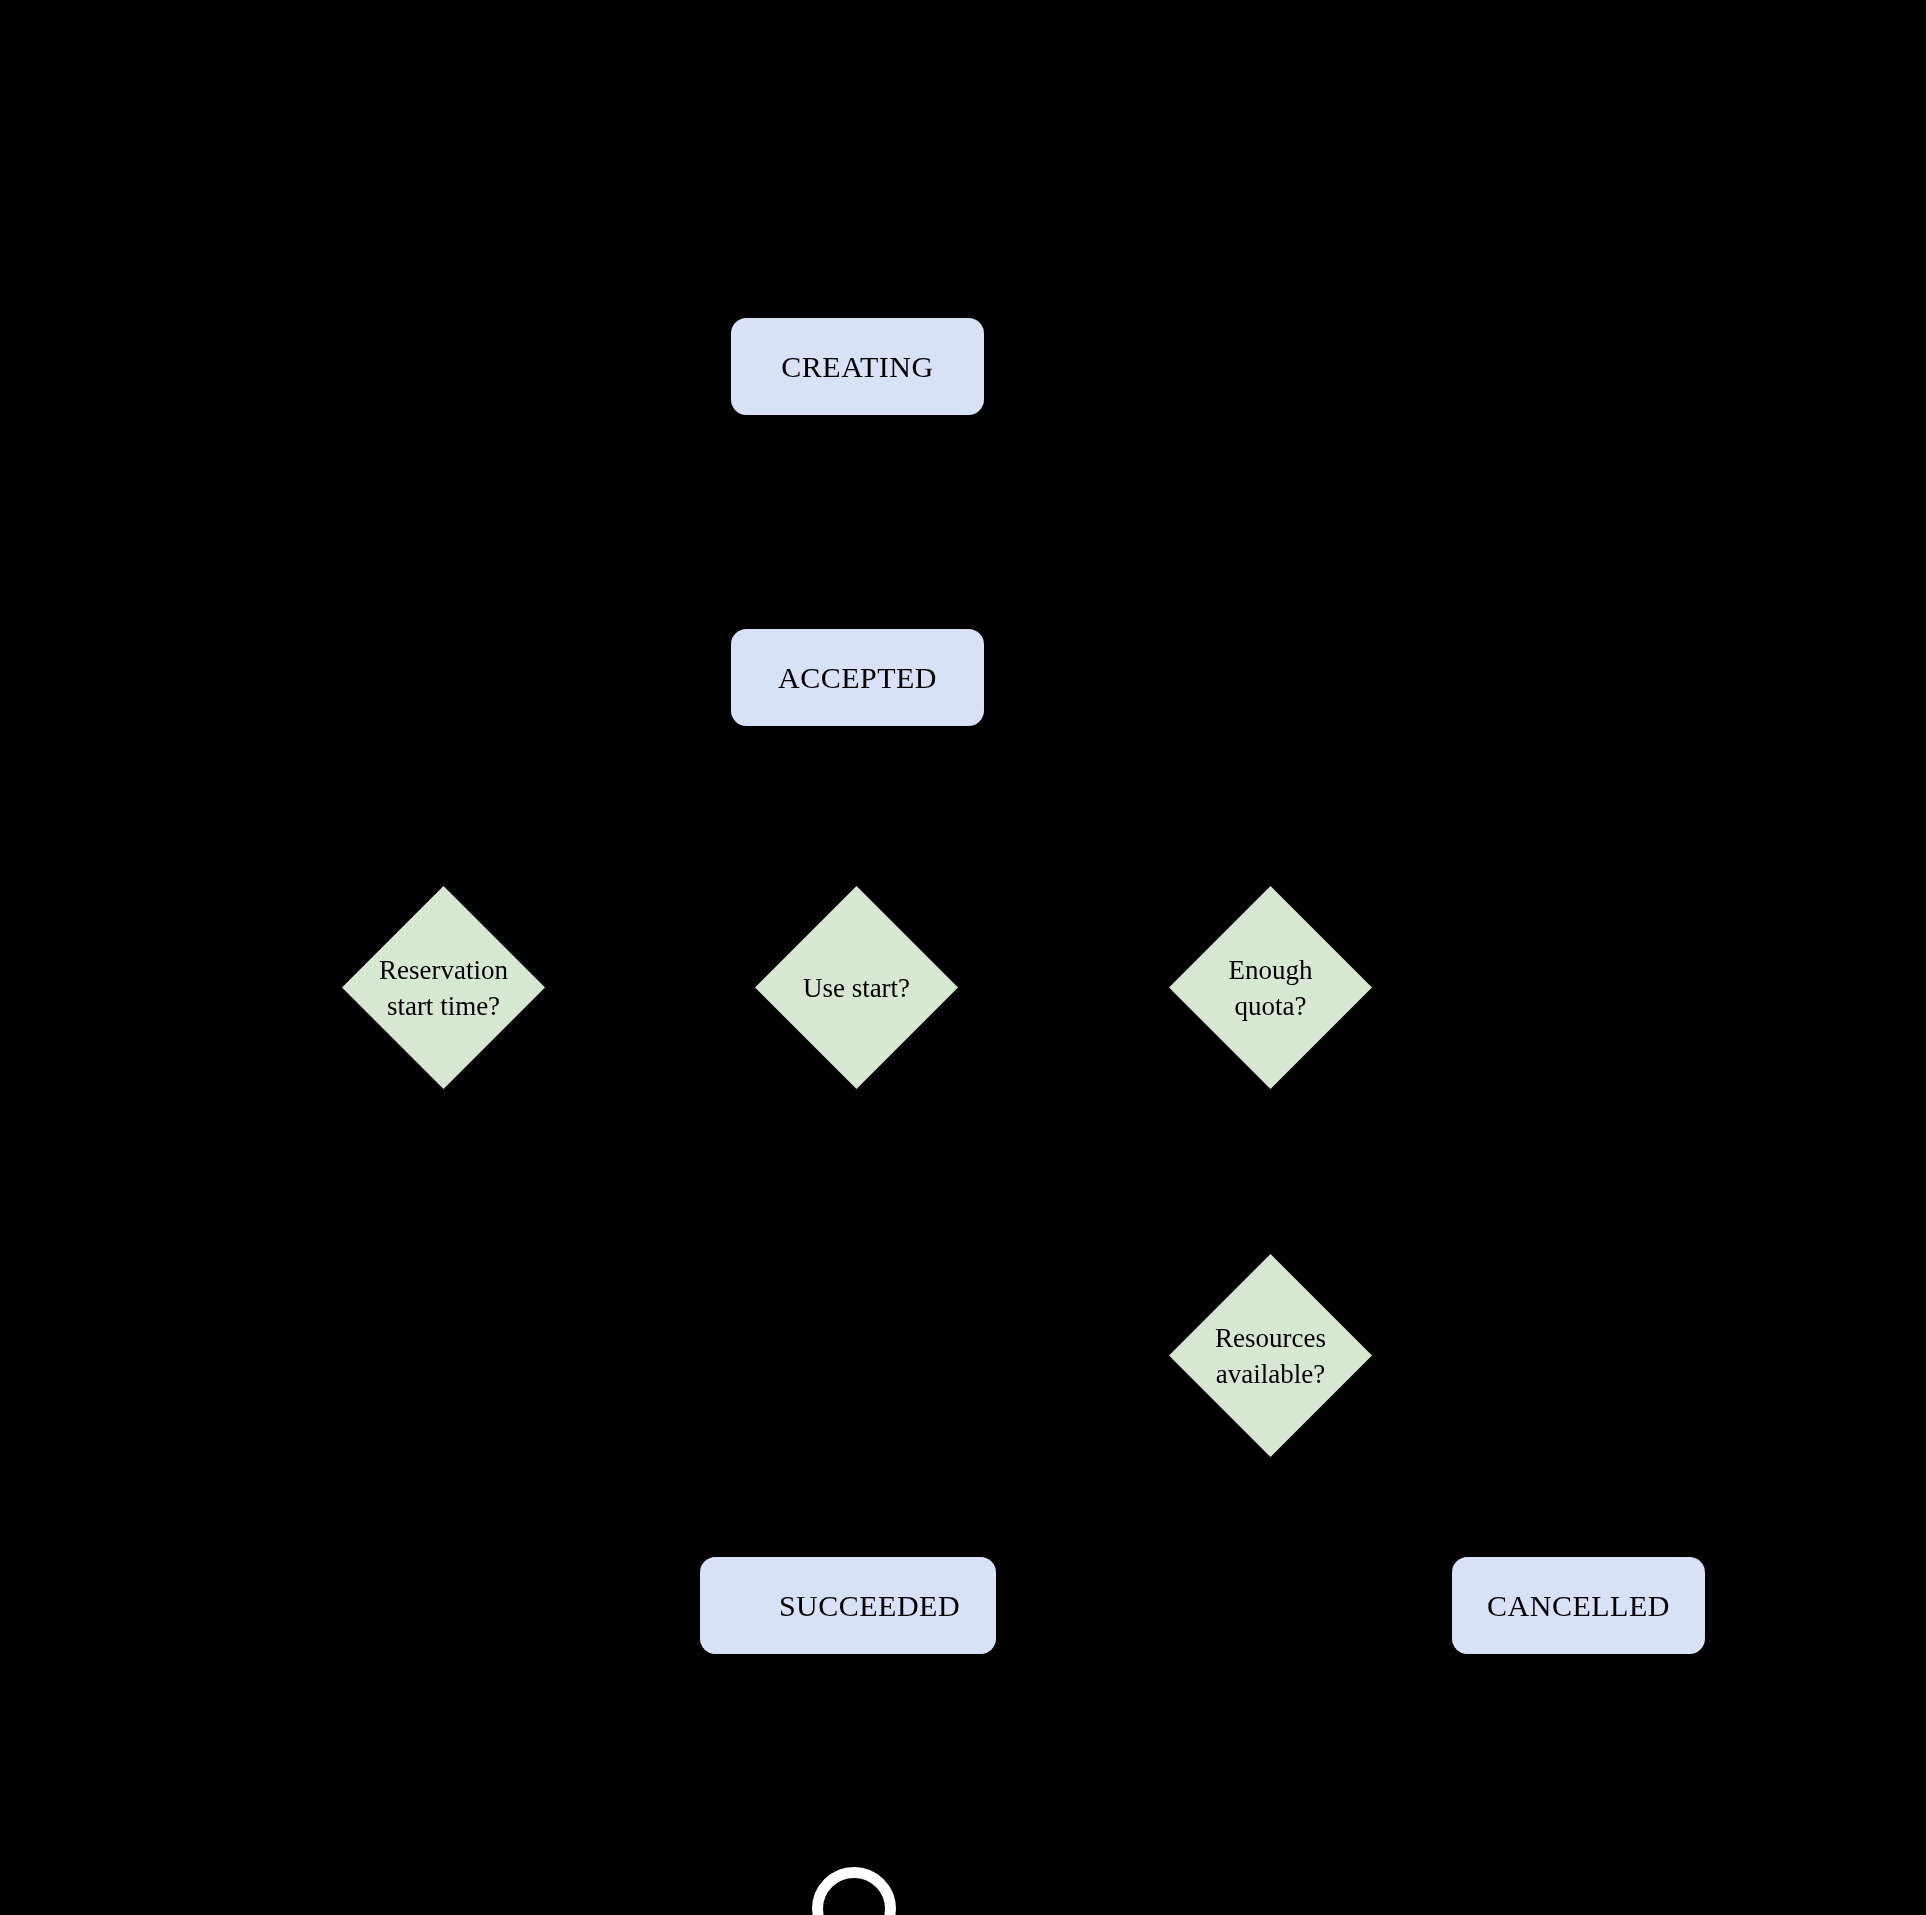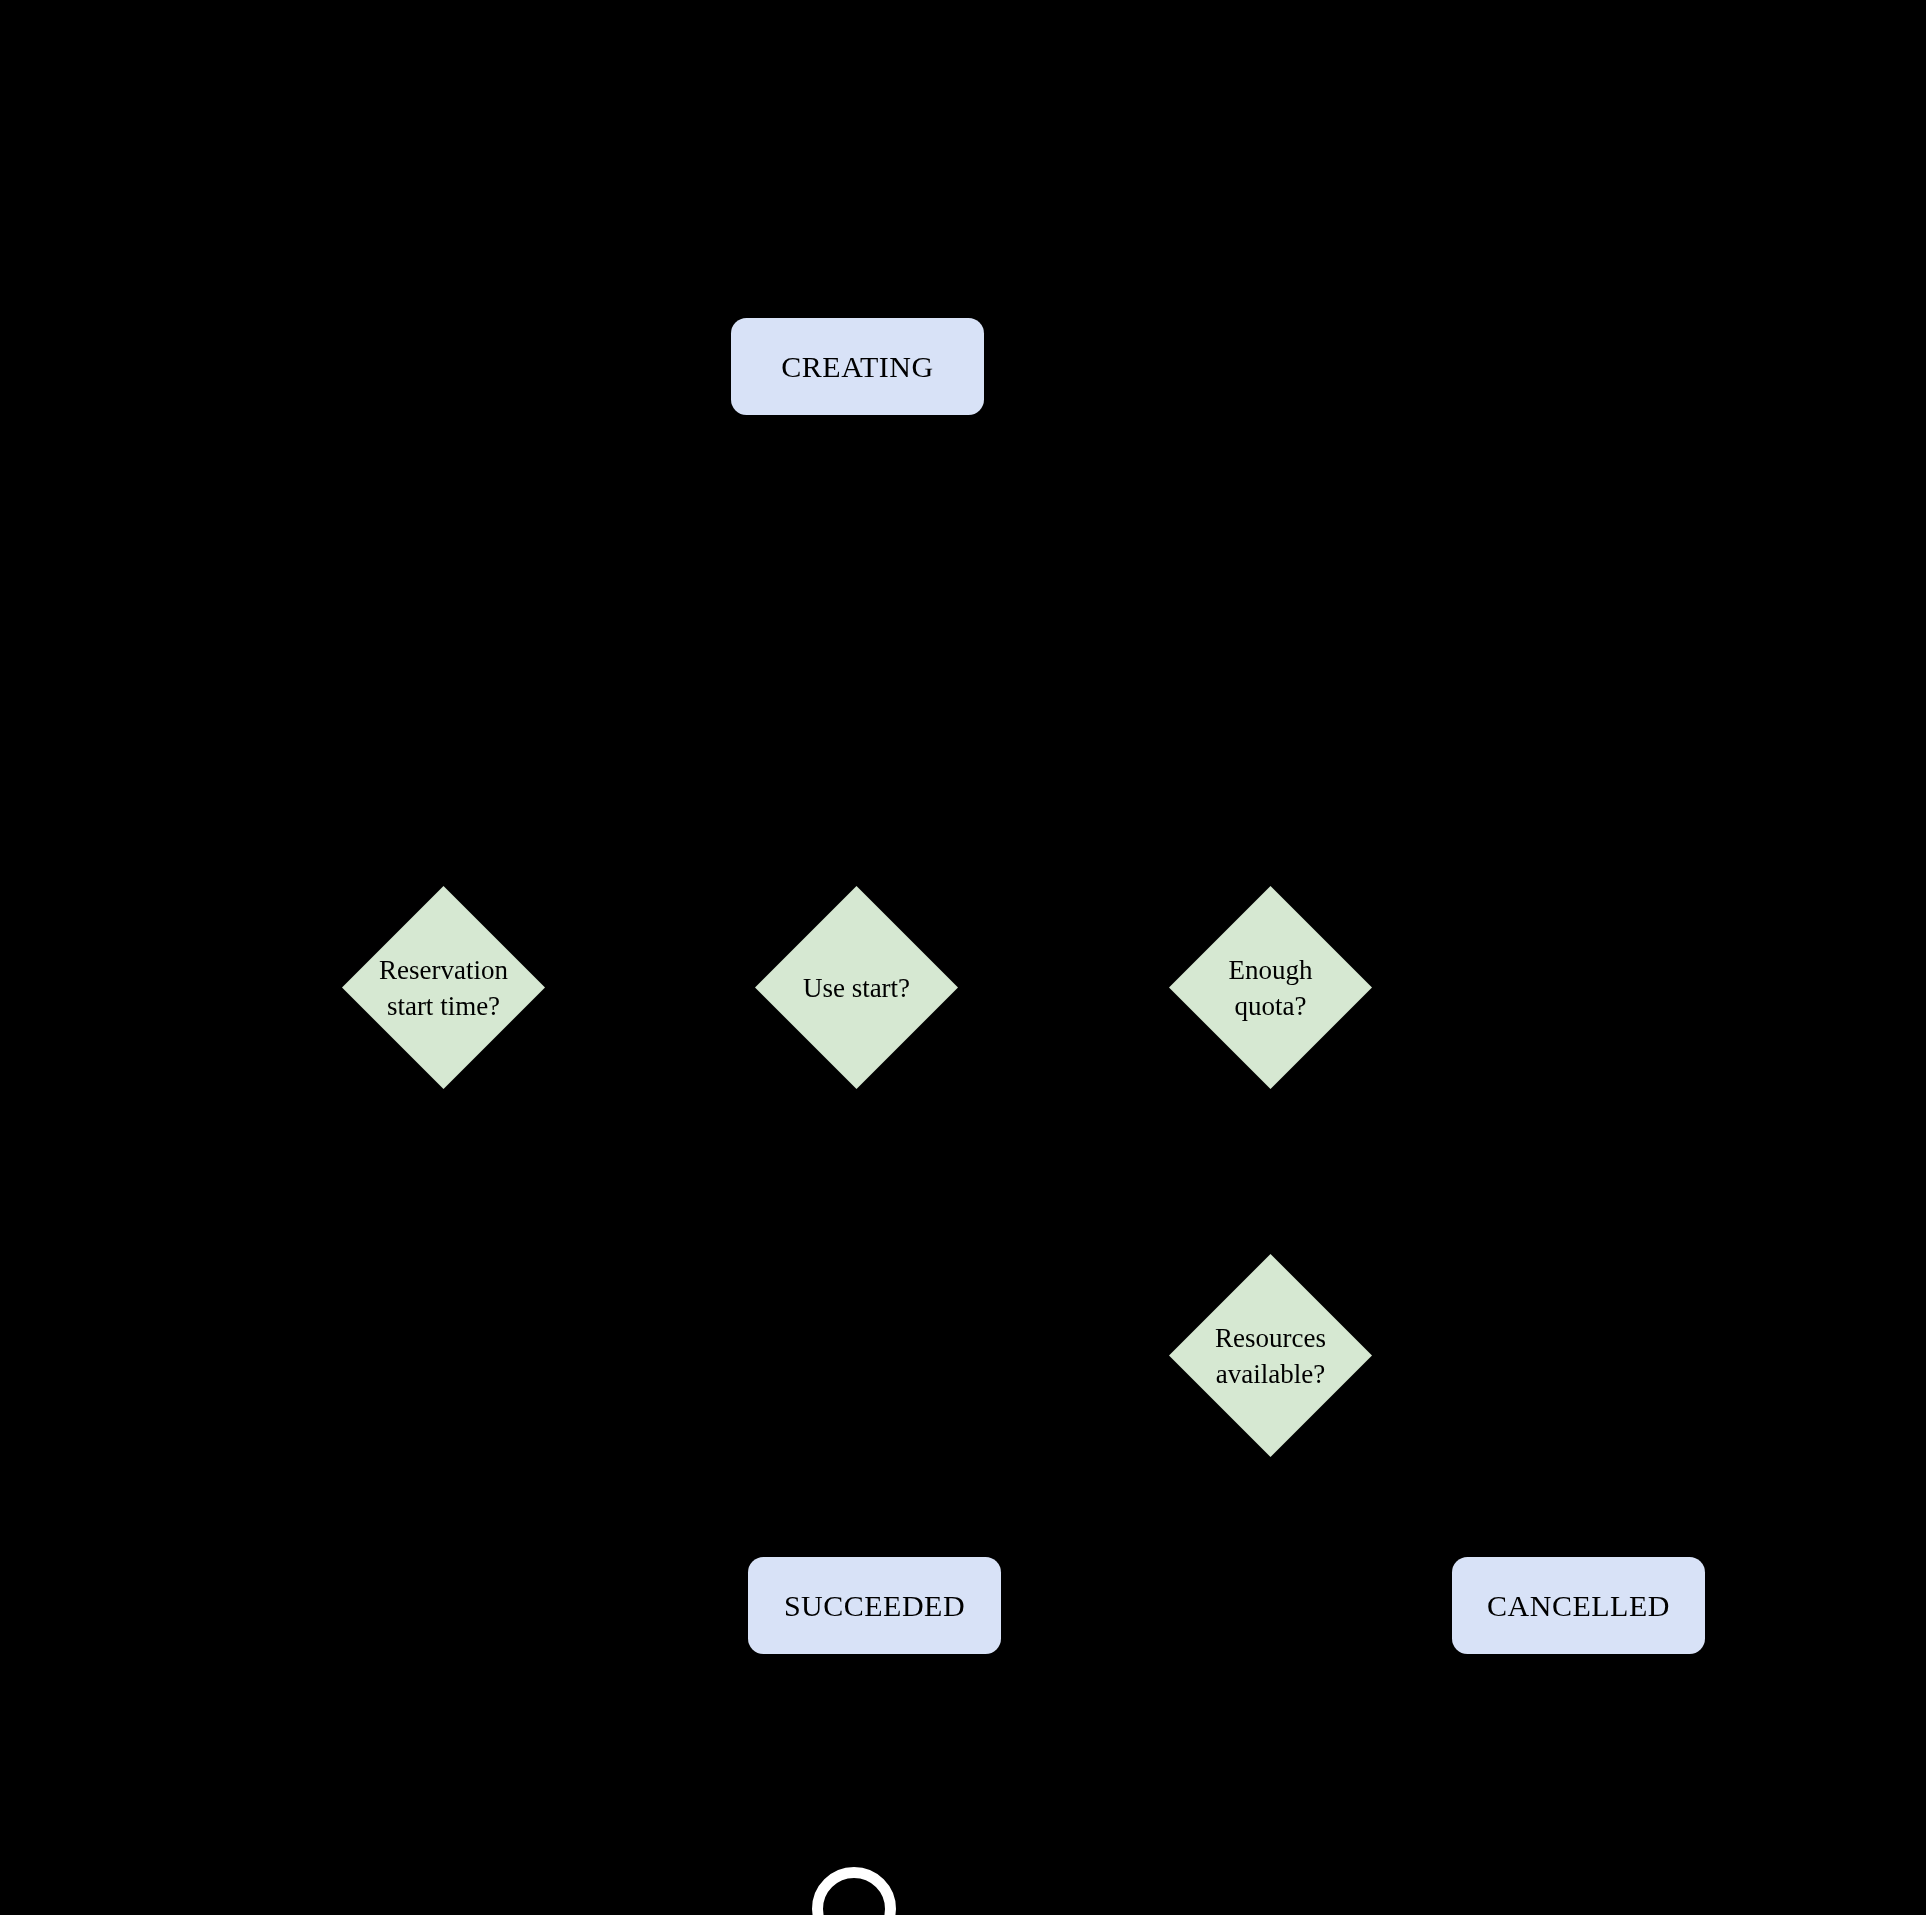--- a/index.html
+++ b/index.html
@@ -51,37 +51,40 @@
     height: 62px;
     border: 11.4px solid #ffffff;
     border-radius: 50%;
     background: transparent;
     box-sizing: content-box;
   }
   
   #node-creating   { left: 731px; top: 278px;  }
   #node-accepted   { left: 731px; top: 589px; }
   #node-failed     { left: 5.7px;   top: 1517px; }
-  #node-succeeded  { left: 748px; top: 1517px; }
+  #node-succeeded  { left: 700px; top: 1517px; padding-left: 43px; }
   #node-cancelled  { left: 1452px; top: 1517px; }
   #node-reservation-start-time { left: 342px;  top: 846px; }
   #node-use-case               { left: 755px; top: 846px; }
   #node-enough-quota           { left: 1169px; top: 846px; }
   #node-resources-available    { left: 1169px; top: 1214px; text-align: right; }
   #node-end { left: 812px; top: 1827px; }
 </style>
 </head>
 <body>
 
 <div id="canvas">
 
   <div class="state-box" id="node-creating">
     <span>CREATING</span>
   </div>
 
+  <div class="state-box" id="node-accepted">
+    <span>ACCEPTED</span>
+  </div>
 
   <div class="decision-diamond" id="node-reservation-start-time">
     <span>Reservation</span>
     <span>start time?</span>
   </div>
 
   <div class="decision-diamond" id="node-use-case">
     <span>Use start?</span>
     <span></span>
   </div>

